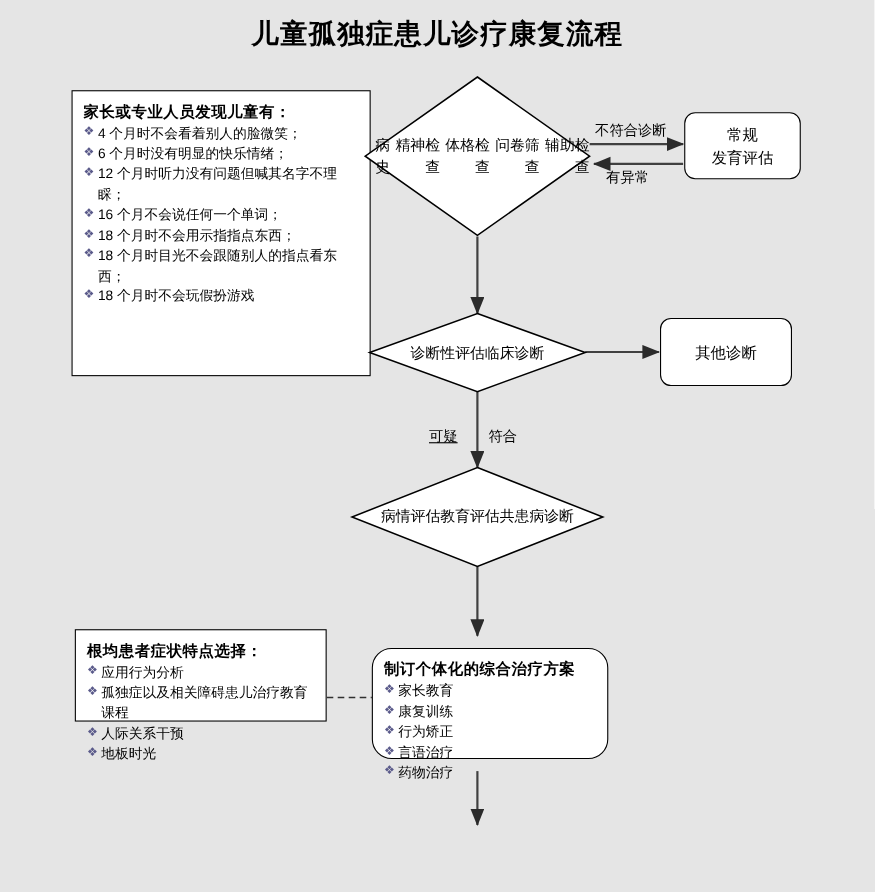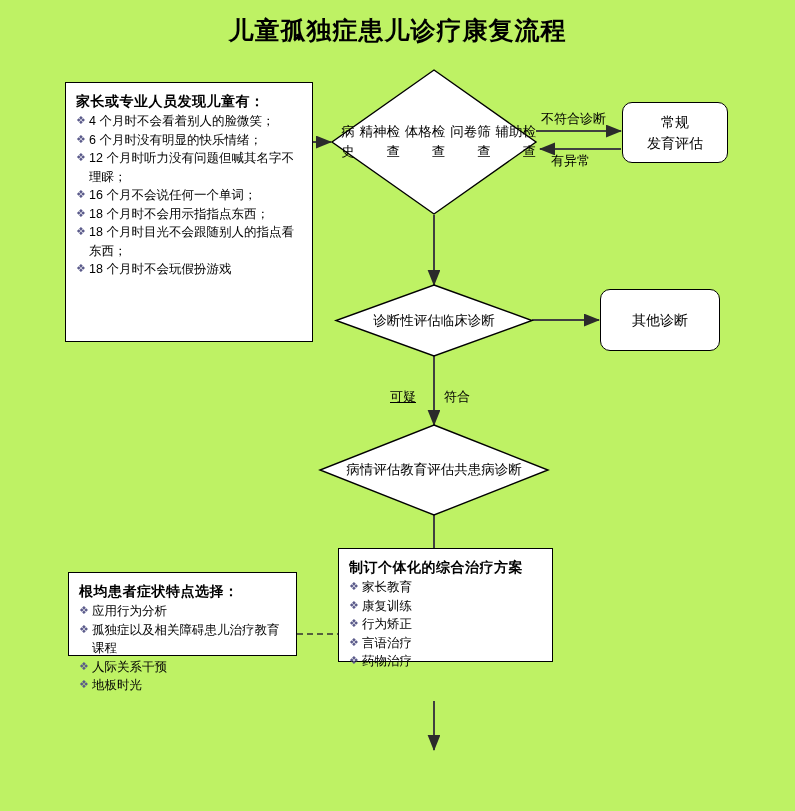--- a/index.html
+++ b/index.html
@@ -8,21 +8,21 @@
     background: #ffffff;
   }
   body {
     font-family: "Liberation Sans", "DejaVu Sans", sans-serif;
     color: #000000;
   }
   #canvas {
     position: relative;
     width: 795px;
     height: 811px;
-    background: #bef264;
+    background: #e5e5e5;
     overflow: hidden;
   }
   .title {
     position: absolute;
     left: 0;
     top: 14px;
     width: 795px;
     text-align: center;
     font-family: "Liberation Serif", "DejaVu Serif", serif;
     font-weight: bold;
@@ -154,21 +154,21 @@
 
     <line x1="434" y1="356" x2="434" y2="425" stroke="#404040" stroke-width="2" marker-end="url(#arrow)"></line>
 
     <line x1="434" y1="515" x2="434" y2="578" stroke="#404040" stroke-width="2" marker-end="url(#arrow)"></line>
 
     <line x1="297" y1="634" x2="338" y2="634" stroke="#303030" stroke-width="1.4" stroke-dasharray="6,4"></line>
 
     <line x1="434" y1="701" x2="434" y2="750" stroke="#404040" stroke-width="2" marker-end="url(#arrow)"></line>
   </svg>
 
-  <div class="list-box" style="left:65px; top:82px; width:248px; height:260px;">
+  <div class="list-box" style="left:65px; top:82px; width:272px; height:260px;">
     <div class="list-head">家长或专业人员发现儿童有：</div>
     <ul class="list-items">
       <li><span class="bullet">❖</span><span>4 个月时不会看着别人的脸微笑；</span></li>
       <li><span class="bullet">❖</span><span>6 个月时没有明显的快乐情绪；</span></li>
       <li><span class="bullet">❖</span><span>12 个月时听力没有问题但喊其名字不理睬；</span></li>
       <li><span class="bullet">❖</span><span>16 个月不会说任何一个单词；</span></li>
       <li><span class="bullet">❖</span><span>18 个月时不会用示指指点东西；</span></li>
       <li><span class="bullet">❖</span><span>18 个月时目光不会跟随别人的指点看东西；</span></li>
       <li><span class="bullet">❖</span><span>18 个月时不会玩假扮游戏</span></li>
     </ul>
@@ -228,21 +228,21 @@
   <div class="list-box" style="left:68px; top:572px; width:229px; height:84px;">
     <div class="list-head">根均患者症状特点选择：</div>
     <ul class="list-items">
       <li><span class="bullet">❖</span><span>应用行为分析</span></li>
       <li><span class="bullet">❖</span><span>孤独症以及相关障碍患儿治疗教育课程</span></li>
       <li><span class="bullet">❖</span><span>人际关系干预</span></li>
       <li><span class="bullet">❖</span><span>地板时光</span></li>
     </ul>
   </div>
 
-  <div class="list-box" style="left:338px; top:548px; width:215px; height:114px;">
+  <div class="list-box" style="left:338px; top:589px; width:215px; height:101px;border-radius:18px;">
     <div class="list-head">制订个体化的综合治疗方案</div>
     <ul class="list-items">
       <li><span class="bullet">❖</span><span>家长教育</span></li>
       <li><span class="bullet">❖</span><span>康复训练</span></li>
       <li><span class="bullet">❖</span><span>行为矫正</span></li>
       <li><span class="bullet">❖</span><span>言语治疗</span></li>
       <li><span class="bullet">❖</span><span>药物治疗</span></li>
     </ul>
   </div>
 

